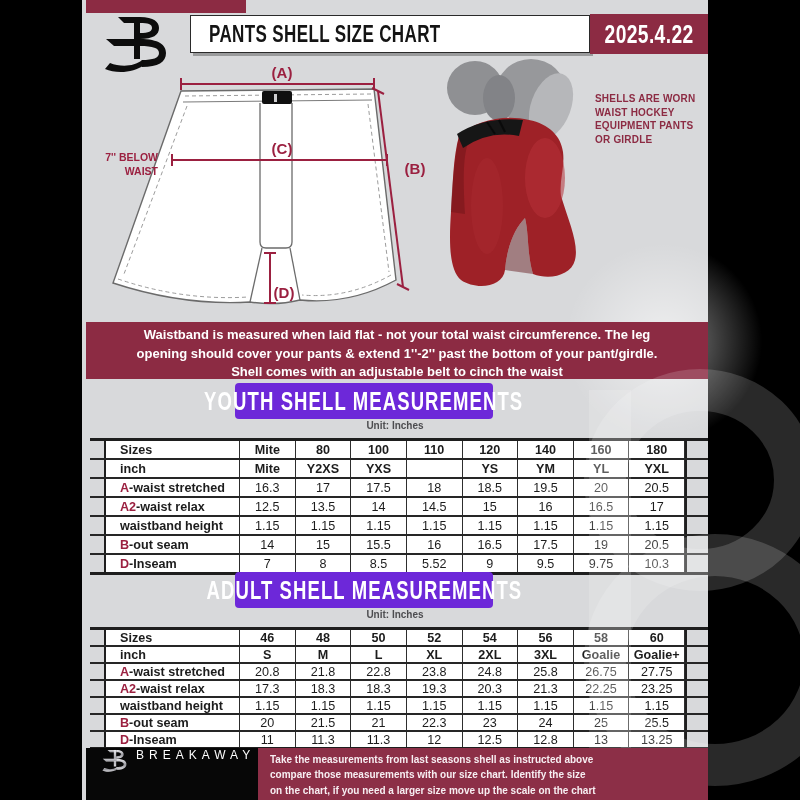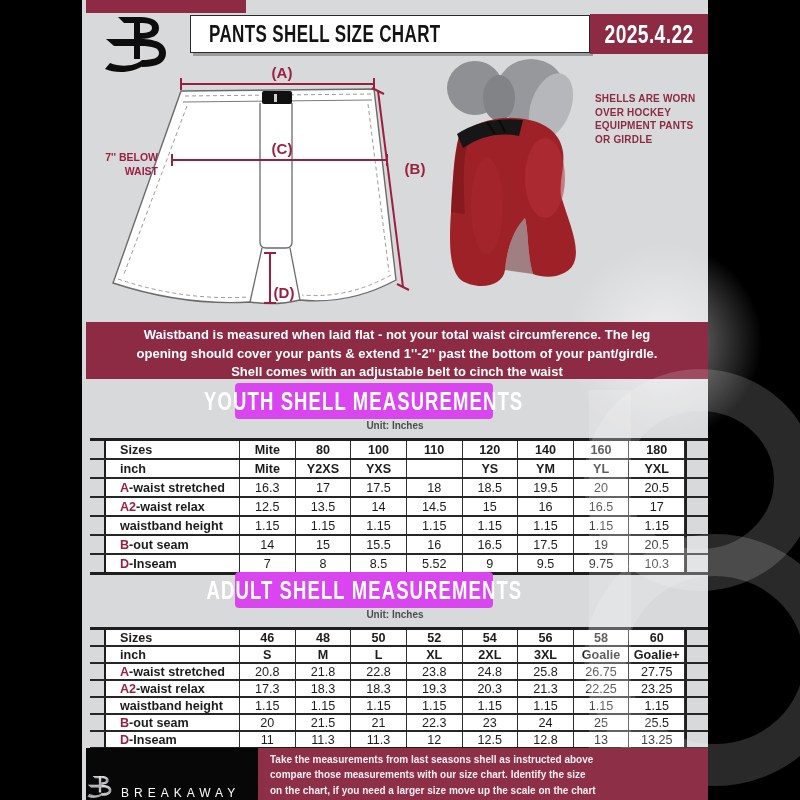--- a/index.html
+++ b/index.html
@@ -20,21 +20,21 @@
   .cond{display:inline-block;transform:scaleX(.74);transform-origin:left center;white-space:nowrap;}
   .cond.ctr{transform-origin:center;}
   
   .photo-note{left:595px;top:92px;width:120px;color:#8c2b43;font-size:10px;line-height:13.5px;
               font-weight:700;letter-spacing:.2px;}
   
   .info-banner{left:86px;top:322px;width:622px;height:57px;background:#8c2b43;color:#fff;
                text-align:center;font-size:13px;font-weight:600;line-height:18.5px;
                box-sizing:border-box;padding-top:4px;}
   
-  .section-banner{width:258px;height:36px;background:#d946ef;border-radius:4px;display:flex;
+  .section-banner{width:258px;height:36px;background:#6d28d9;border-radius:4px;display:flex;
                   align-items:center;justify-content:center;left:235px;}
   .section-banner .cond{color:#fff;font-size:25px;font-weight:700;letter-spacing:1.5px;}
   .unit{left:82px;width:626px;text-align:center;color:#4d4d50;font-size:10px;font-weight:600;}
   
   .shell-table{left:90px;width:618px;}
   .trow{display:flex;border-bottom:2px solid #262626;}
   .shell-table .trow:first-child{border-top:3px solid #1e1e1e;}
   .shell-table .trow:last-child{border-bottom:3px solid #1e1e1e;}
   .yt .trow{height:17px;}
   .at .trow{height:15px;}
@@ -44,21 +44,21 @@
   .lab{width:136px;border-left:2.5px solid #1e1e1e;border-right:1.6px solid #2c2c2c;
        padding-left:14px;font-weight:700;box-sizing:border-box;}
   .val{flex:1;justify-content:center;border-right:1.3px solid #2e2e2e;}
   .val:last-child{border-right:none;}
   .hdr{font-weight:700;}
   .pfx{color:#9b2040;}
   
   .watermark{left:520px;top:330px;pointer-events:none;}
   
   .brand-box{left:86px;top:748px;width:172px;height:52px;background:#070707;display:flex;
-             align-items:flex-end;padding-left:1px;box-sizing:border-box;}
+             align-items:flex-start;padding-left:16px;box-sizing:border-box;}
   .brand-text{color:#fdfdfd;font-size:12px;font-weight:500;letter-spacing:5px;margin-left:8px;}
   .footer-note{left:258px;top:748px;width:450px;height:52px;background:#8c2f47;color:#f7eef2;
                font-size:10px;font-weight:600;line-height:15.4px;box-sizing:border-box;
                padding:4px 0 0 12px;}
   svg text{font-family:"Liberation Sans","DejaVu Sans",sans-serif;}
   .mlabel{font-size:15px;font-weight:700;fill:#9b2040;}
   .wnote{font-size:10.5px;font-weight:700;fill:#9b2040;}
 </style>
 </head>
 <body>
@@ -140,21 +140,21 @@
     <ellipse cx="42" cy="150" rx="16" ry="48" fill="#a82a30" opacity=".5"></ellipse>
     <path d="M12,78 Q40,60 78,64 L74,80 Q44,74 18,92 Z" fill="#161616"></path>
     <g stroke="#0a0a0a" stroke-width="2">
       <path d="M42,66 L50,78"></path>
         <path d="M54,64 L60,76"></path>
     </g>
   </svg>
 
   <div class="abs photo-note">
     <div>SHELLS ARE WORN</div>
-    <div>OVER HOCKEY</div>
+    <div>WAIST HOCKEY</div>
     <div>EQUIPMENT PANTS</div>
     <div>OR GIRDLE</div>
   </div>
 
   <div class="abs info-banner">
     <div>Waistband is measured when laid flat - not your total waist circumference. The leg</div>
     <div>opening should cover your pants &amp; extend 1''-2'' past the bottom of your pant/girdle.</div>
     <div>Shell comes with an adjustable belt to cinch the waist</div>
   </div>
 

